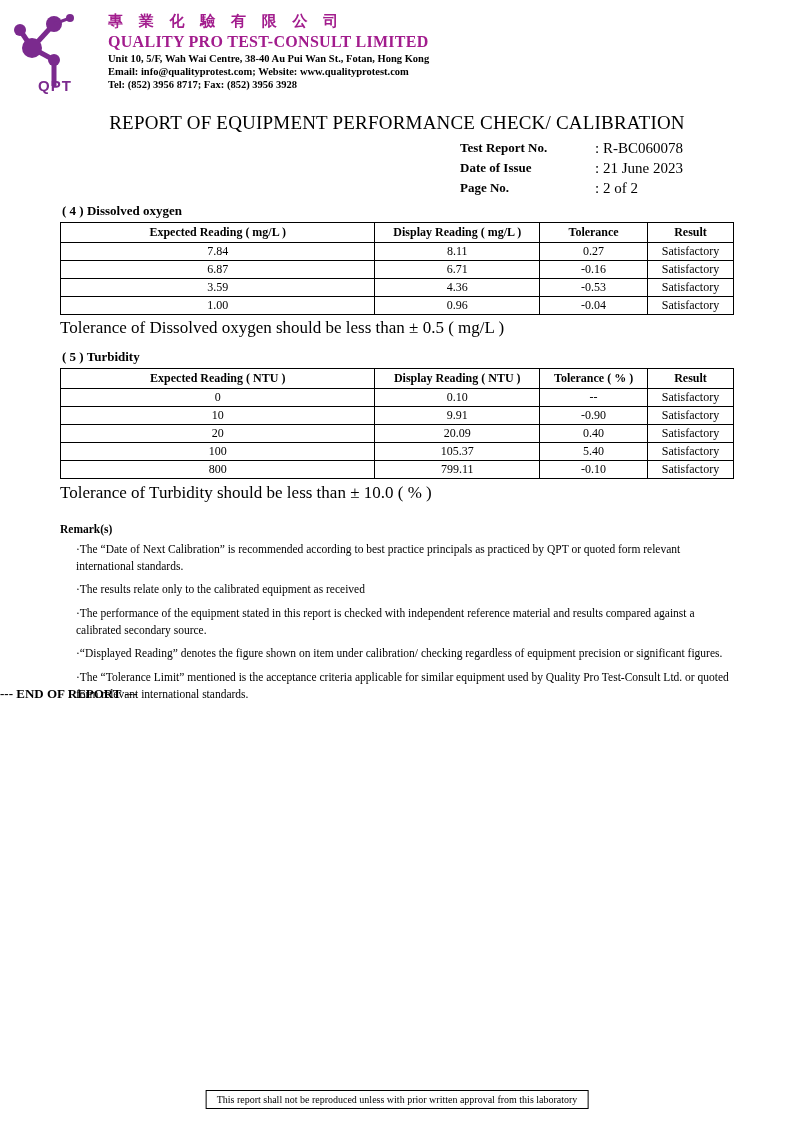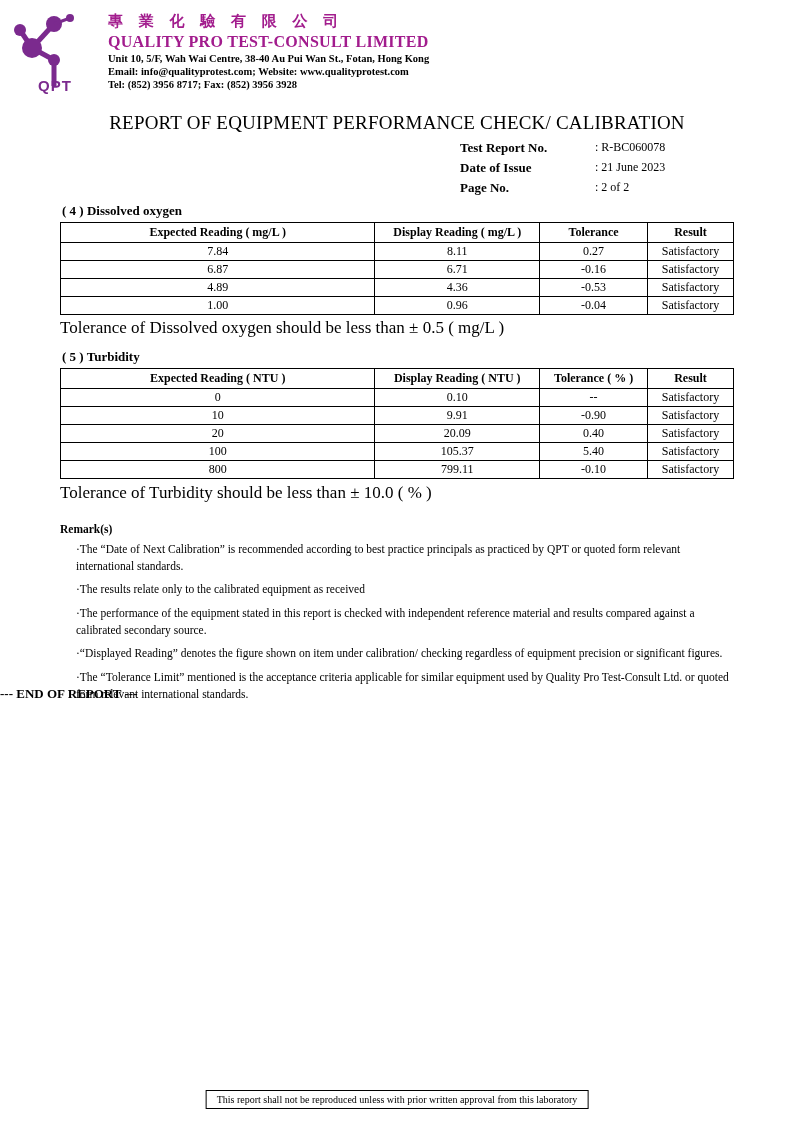--- a/index.html
+++ b/index.html
@@ -39,21 +39,21 @@
     width: 100%;
     text-align: center;
     font-size: 19px;
     font-weight: normal;
     letter-spacing: 0.2px;
   }
   
   .report-info { position: absolute; left: 460px; top: 140px; }
   .info-row { display: flex; height: 20px; }
   .info-label { width: 135px; font-weight: bold; font-size: 13px; }
-  .info-value { font-size: 12px; }
+  .info-value { font-size: 15px; }
   
   .section-heading { position: absolute; font-weight: bold; font-size: 13px; }
   .sec4-head { left: 62px; top: 203px; }
   .sec5-head { left: 62px; top: 349px; }
   table.data-table {
     position: absolute;
     left: 60px;
     width: 674px;
     border-collapse: collapse;
     font-size: 12px;
@@ -178,21 +178,21 @@
           <td>0.27</td>
           <td>Satisfactory</td>
         </tr>
         <tr>
           <td>6.87</td>
           <td>6.71</td>
           <td>-0.16</td>
           <td>Satisfactory</td>
         </tr>
         <tr>
-          <td>4.89</td>
+          <td>3.59</td>
           <td>4.36</td>
           <td>-0.53</td>
           <td>Satisfactory</td>
         </tr>
         <tr>
           <td>1.00</td>
           <td>0.96</td>
           <td>-0.04</td>
           <td>Satisfactory</td>
         </tr>

